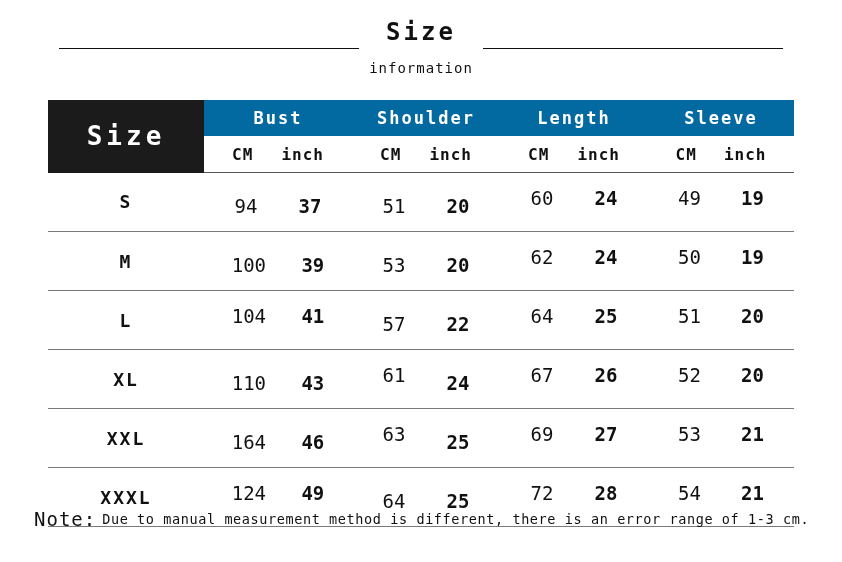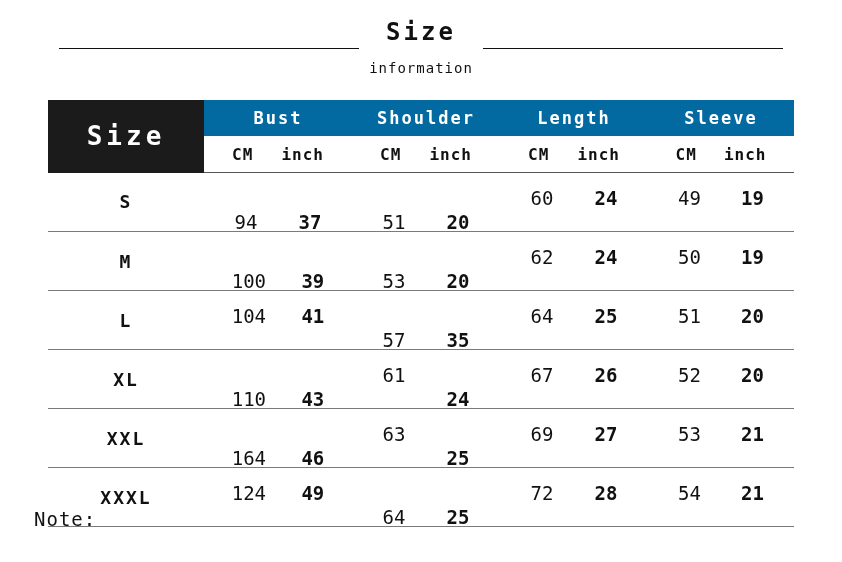--- a/index.html
+++ b/index.html
@@ -136,21 +136,21 @@
     font-size: 19px;
     color: #111111;
   }
   .val-in {
     font-size: 19px;
     color: #111111;
     font-weight: bold;
   }
   
   .j-up { position: relative; top: -4px; }
-  .j-dn { position: relative; top: 20px; }
+  .j-dn { position: relative; top: 4px; }
 
   
   .note {
     position: absolute;
     left: 34px;
     top: 508px;
     width: 790px;
     display: flex;
     align-items: center;
   }
@@ -286,21 +286,21 @@
           <td class="cell-size">L</td>
           <td>
             <div class="pair">
               <span class="val-cm j-up">104</span>
               <span class="val-in j-up">41</span>
             </div>
           </td>
           <td>
             <div class="pair">
               <span class="val-cm j-dn">57</span>
-              <span class="val-in j-dn">35</span>
+              <span class="val-in j-dn">22</span>
             </div>
           </td>
           <td>
             <div class="pair">
               <span class="val-cm j-up">64</span>
               <span class="val-in j-up">25</span>
             </div>
           </td>
           <td>
             <div class="pair">
@@ -392,15 +392,16 @@
               <span class="val-in j-up">21</span>
             </div>
           </td>
         </tr>
       </tbody>
     </table>
   </div>
 
   <div class="note">
     <span class="note-label">Note:</span>
+    <span class="note-text">Due to manual measurement method is different, there is an error range of 1-3 cm.</span>
   </div>
 
 </div>
 
 </body></html>

